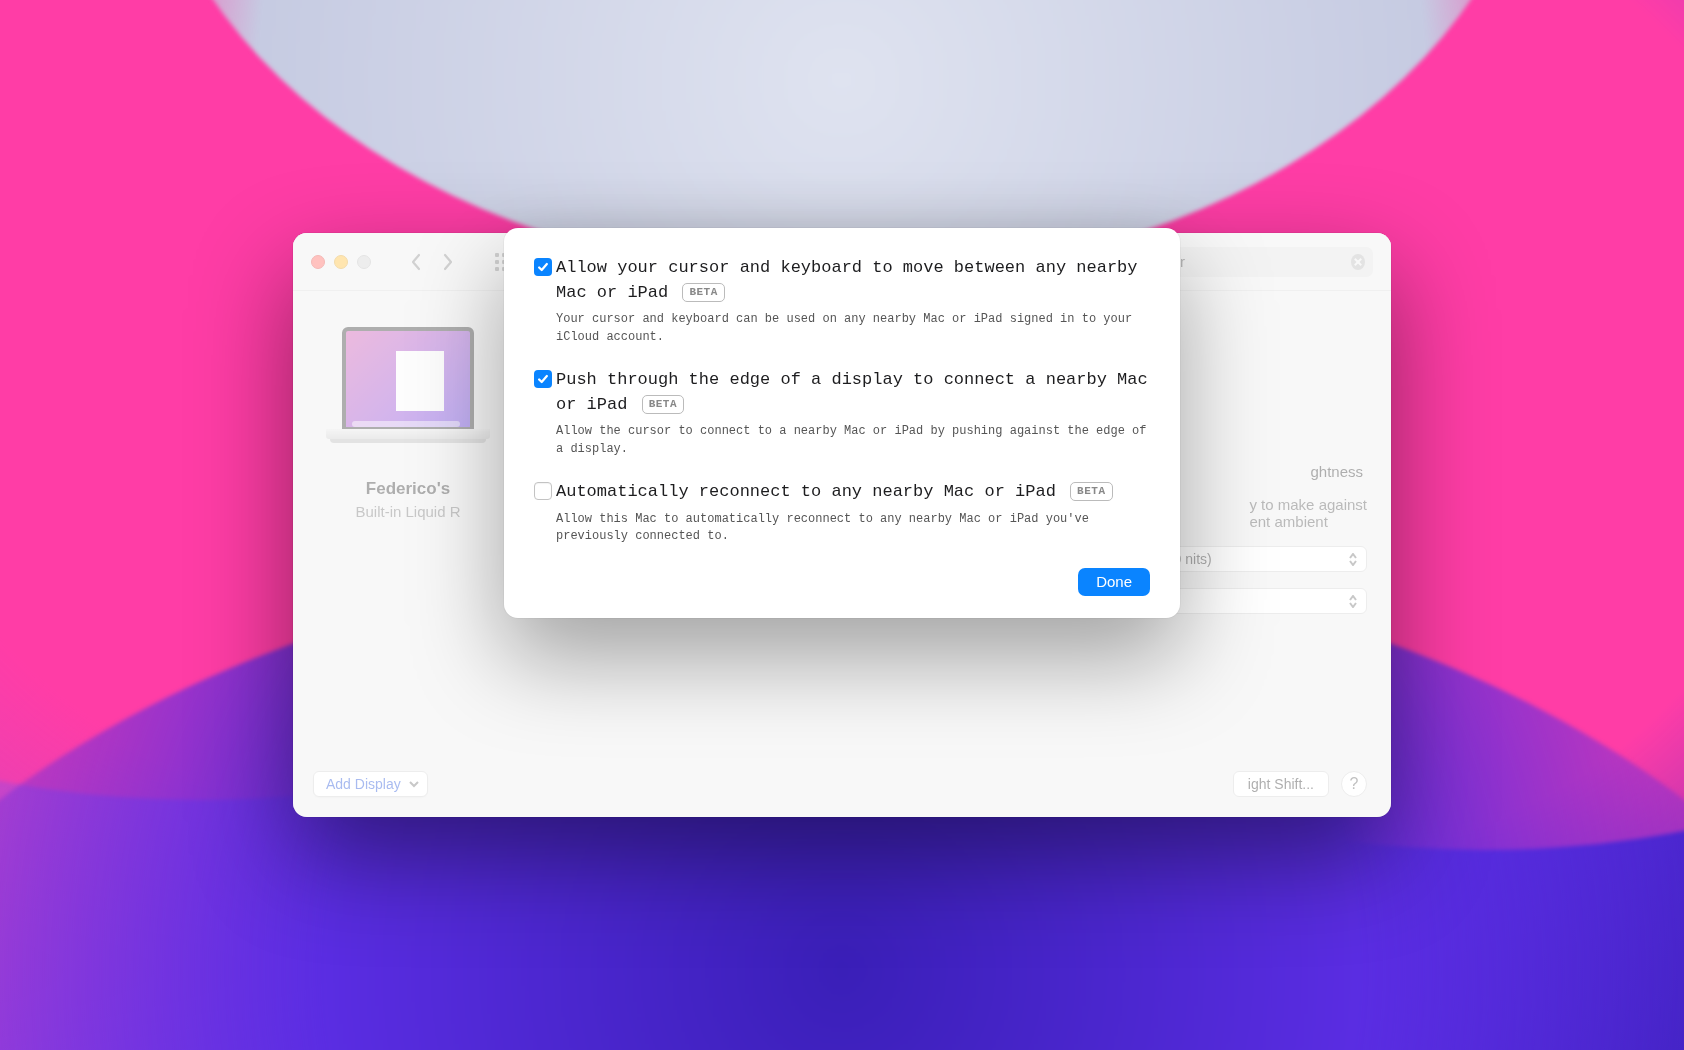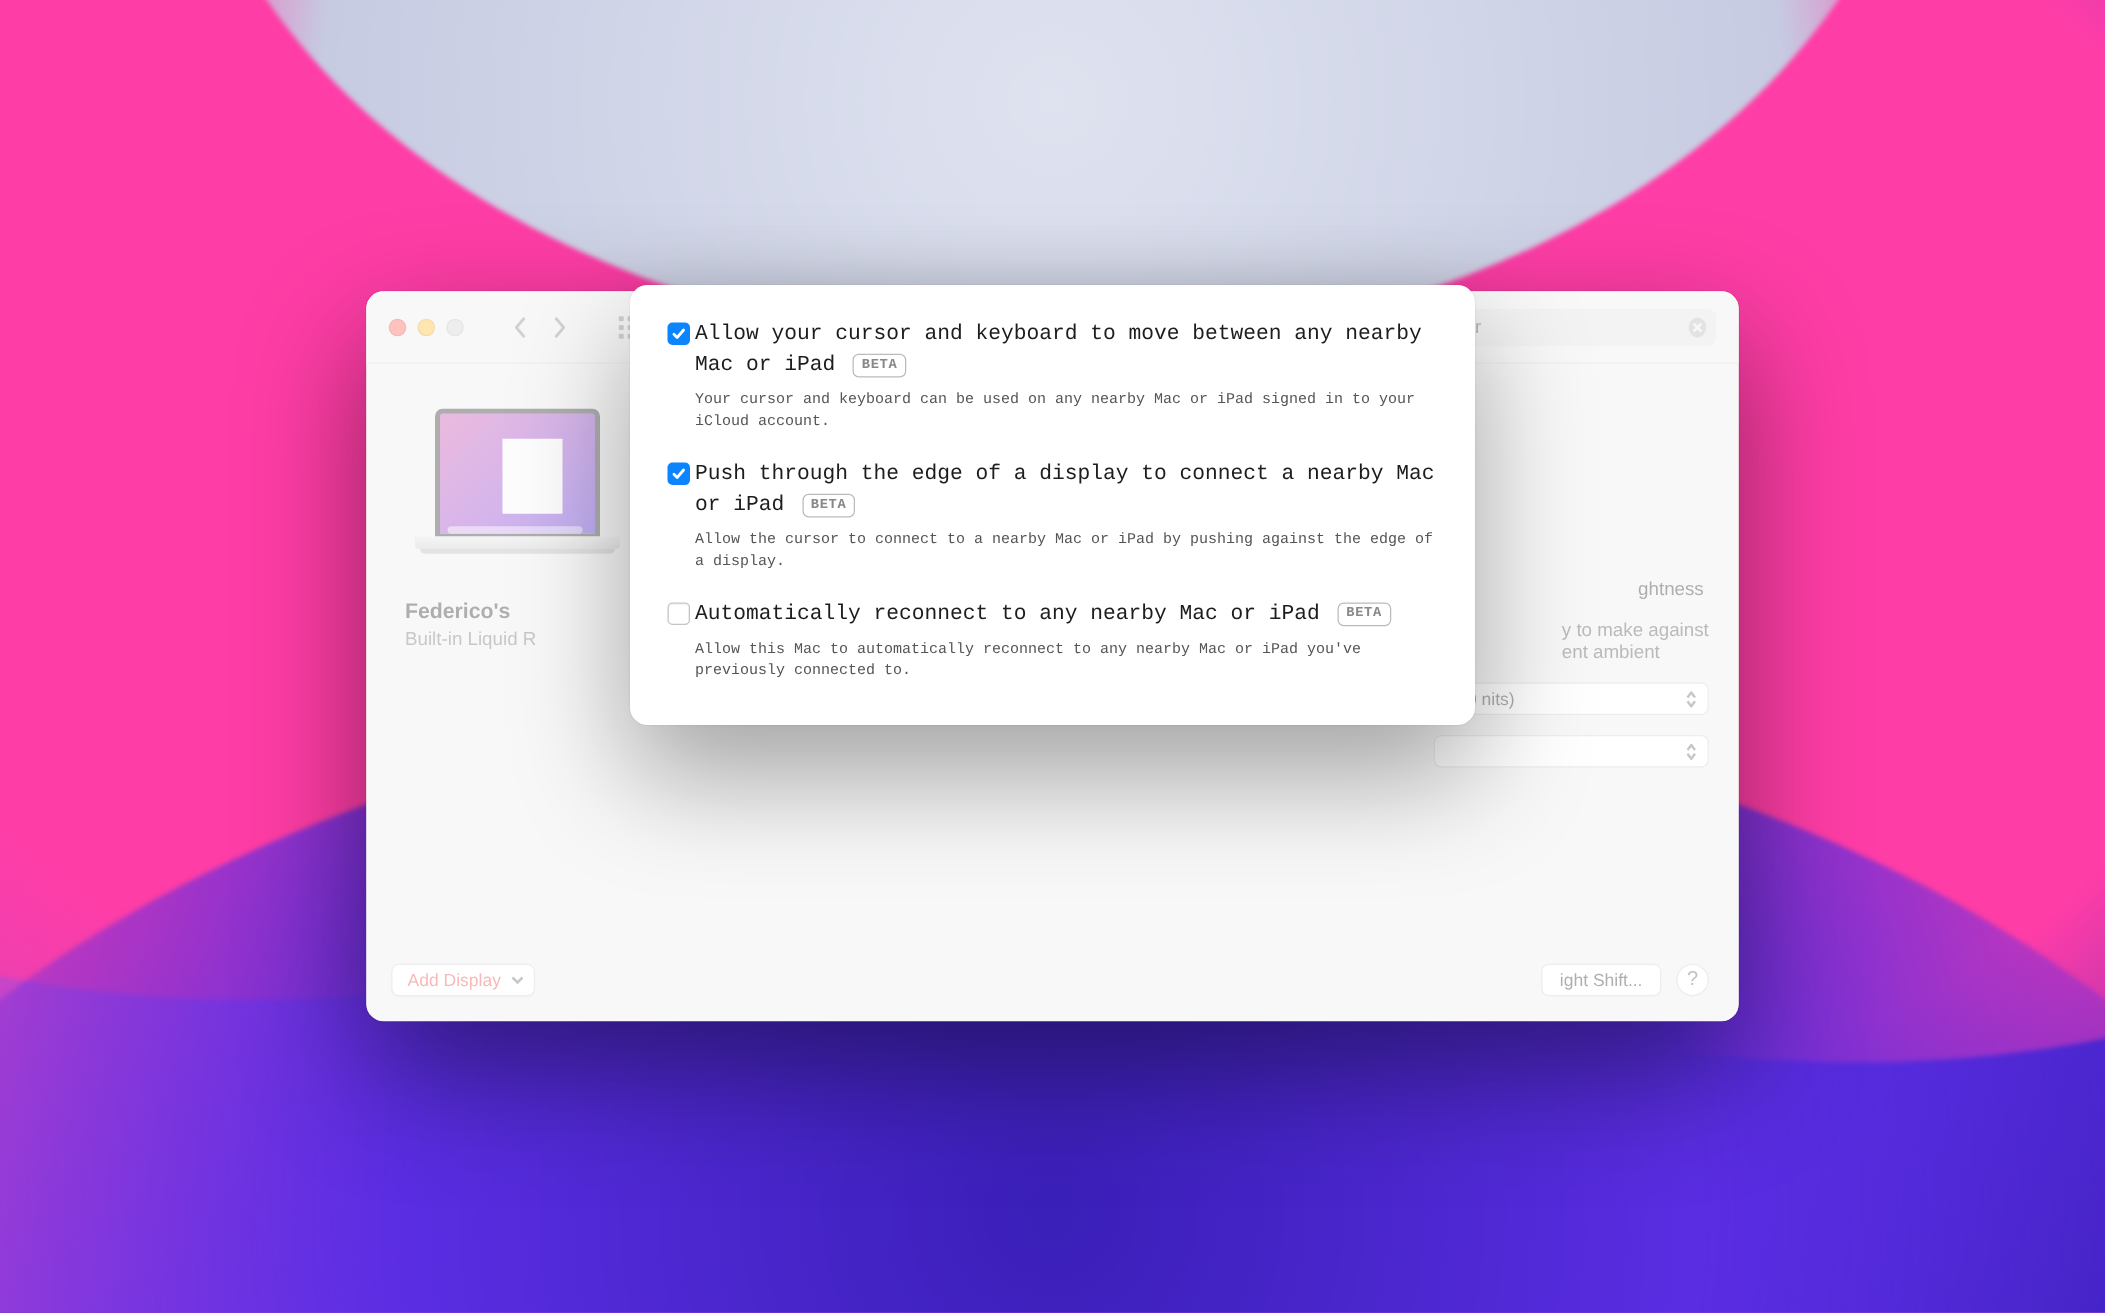--- a/index.html
+++ b/index.html
@@ -131,22 +131,22 @@
   
   .body {
     position: relative;
     height: calc(100% - 58px);
     display: flex;
     z-index: 2;
   }
 
   .left-col {
     width: 220px;
-    padding: 36px 10px 20px 31px;
-    display: flex; flex-direction: column; align-items: flex-start;
+    padding: 36px 10px 20px 20px;
+    display: flex; flex-direction: column; align-items: center;
     gap: 18px;
   }
 
   .macbook-preview {
     width: 180px; height: 134px;
     position: relative;
   }
   .macbook-preview .screen {
     position: absolute; left: 24px; top: 0; width: 132px; height: 104px;
     background: linear-gradient(135deg, #cc4aa9 0%, #8a3ccf 60%, #5a2de2 100%);
@@ -180,21 +180,21 @@
   .add-display {
     position: absolute;
     left: 20px; bottom: 20px;
     height: 26px;
     background: #fff;
     border: 1px solid #cfcfcf;
     border-radius: 6px;
     box-shadow: 0 1px 1px rgba(0,0,0,0.04);
     display: flex; align-items: center;
     padding: 0 8px 0 12px; gap: 8px;
-    font-size: 14px; color: #ef4444;
+    font-size: 14px; color: #1d4ed8;
     cursor: pointer;
     justify-content: center;
   }
   .add-display svg { width: 10px; height: 10px; stroke: #6e6e6e; fill: none; stroke-width: 2; }
 
   .right-col {
     flex: 1;
     padding: 36px 24px 32px 10px;
     display: flex; flex-direction: column; gap: 16px;
     font-size: 15px; color: #2b2b2b;
@@ -484,13 +484,18 @@
     <div class="checkbox unchecked"></div>
     <div class="opt-body">
       <div class="opt-title">
         <span>Automatically reconnect to any nearby Mac or iPad</span>
         <span class="badge">BETA</span>
       </div>
       <div class="opt-desc">Allow this Mac to automatically reconnect to any nearby Mac or iPad you've previously connected to.</div>
     </div>
   </div>
 
+  <div class="sheet-buttons">
+    <button class="done-btn">
+      <span>Done</span>
+    </button>
+  </div>
 </div>
 
 </body></html>

